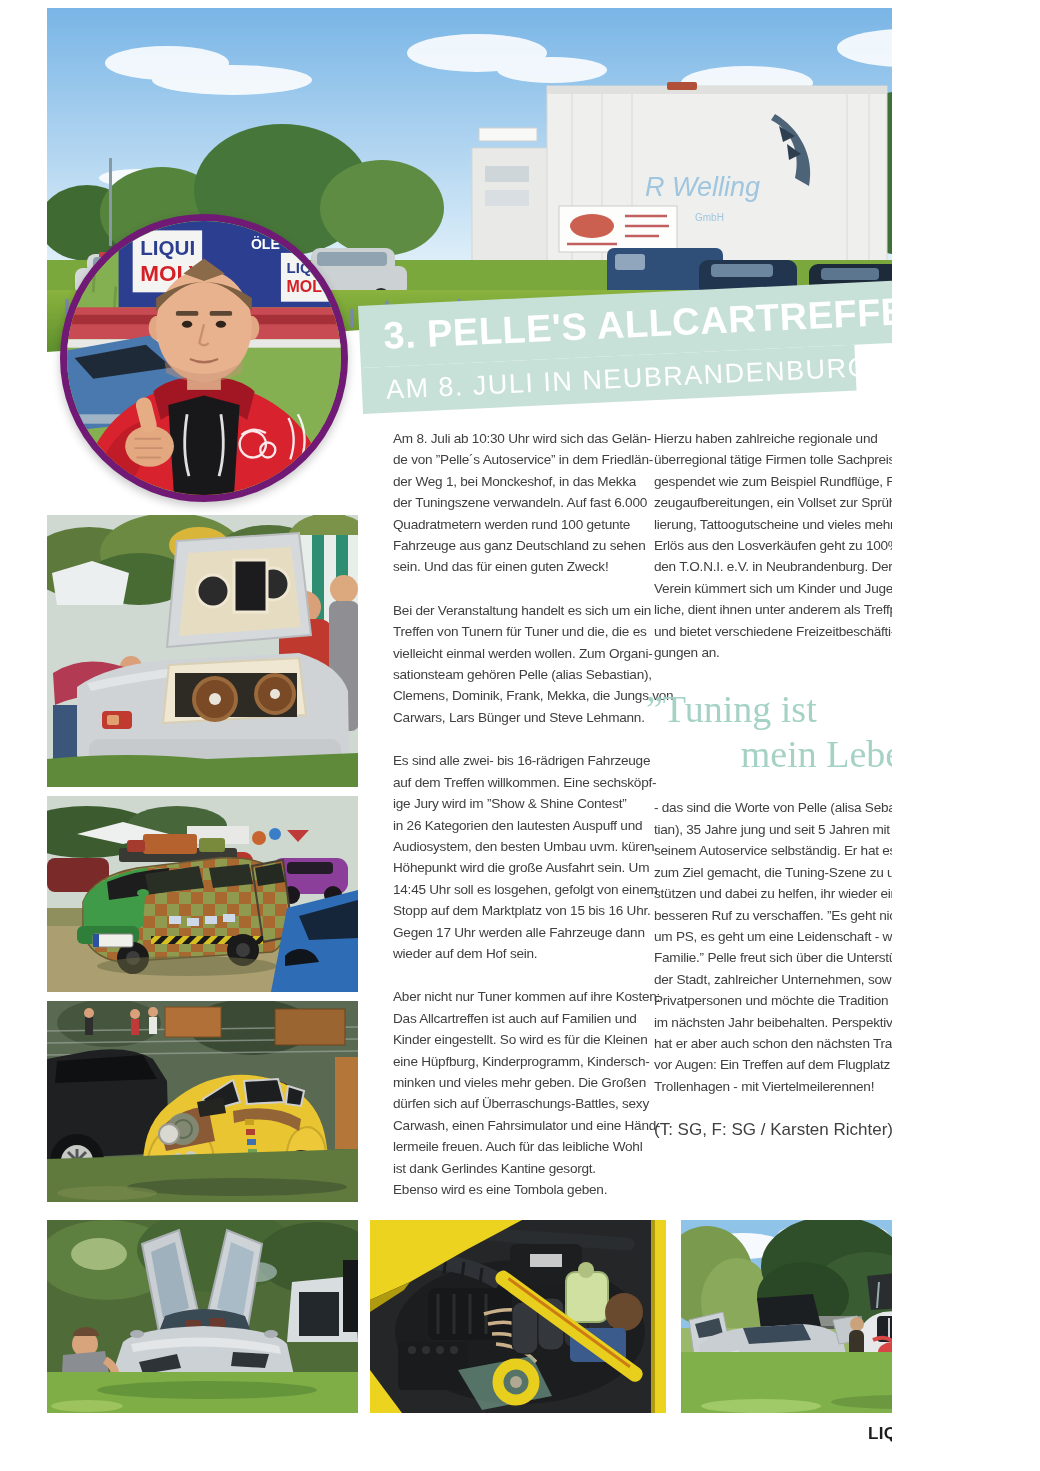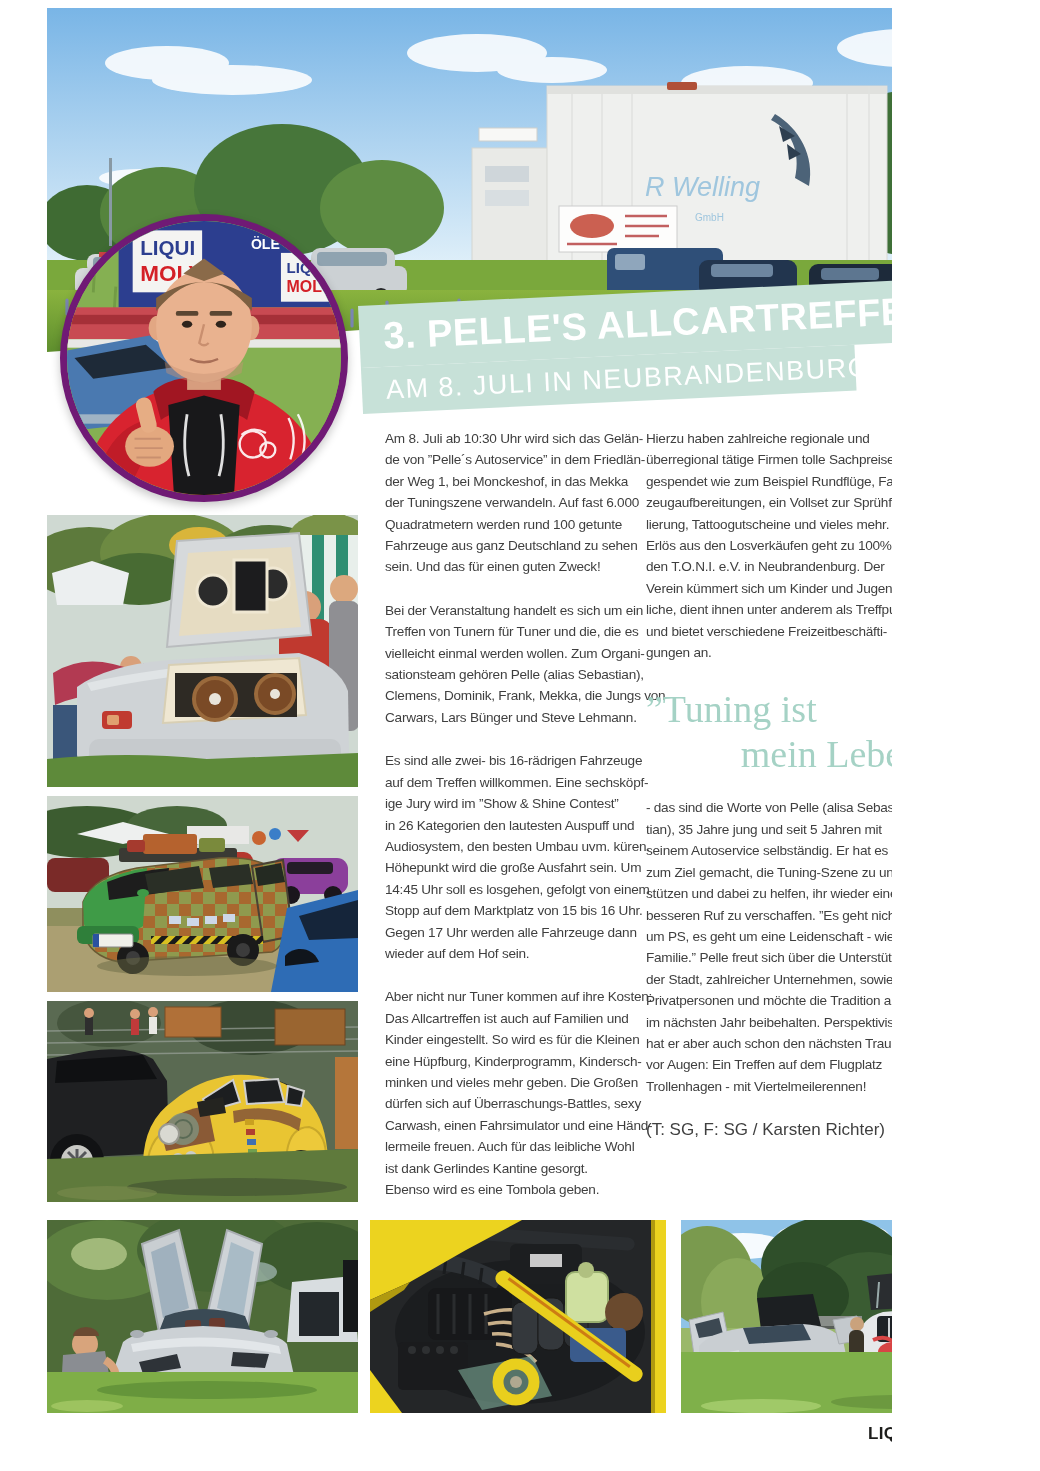--- a/index.html
+++ b/index.html
@@ -23,21 +23,21 @@
   .ph{position:absolute;overflow:hidden;}
   .ph svg{display:block;}
   .phA{left:47px;top:515px;width:311px;height:272px;}
   .phB{left:47px;top:796px;width:311px;height:196px;}
   .phC{left:47px;top:1001px;width:311px;height:201px;}
   .phD{left:47px;top:1220px;width:311px;height:193px;}
   .phE{left:370px;top:1220px;width:296px;height:193px;}
   .phF{left:681px;top:1220px;width:295px;height:193px;}
   
   .col{position:absolute;font-size:13.6px;line-height:21.4px;letter-spacing:-.25px;}
-  .col p{margin:0 0 22px 0;white-space:pre-line;}
+  .col p{margin:0 0 22px 8px;white-space:pre-line;}
   .col1{left:385px;top:428px;width:292px;}
   .col2{left:646px;top:428px;width:292px;}
   .quote{font-family:"Liberation Serif",serif;color:#a5d2c5;font-size:38px;line-height:45px;
          margin:24px 0 20px 0;letter-spacing:0;}
   .quote .q2{margin-left:90px;text-align:right;}
   .credits{font-size:17px;letter-spacing:0;margin-top:-14px;}
   .phone-p{margin-bottom:8px !important;}
   
   .footer{position:absolute;top:1424px;left:760px;width:207px;text-align:right;font-size:17px;color:#1d1d1b;}
   .footer .brand{font-weight:800;letter-spacing:.3px;}

